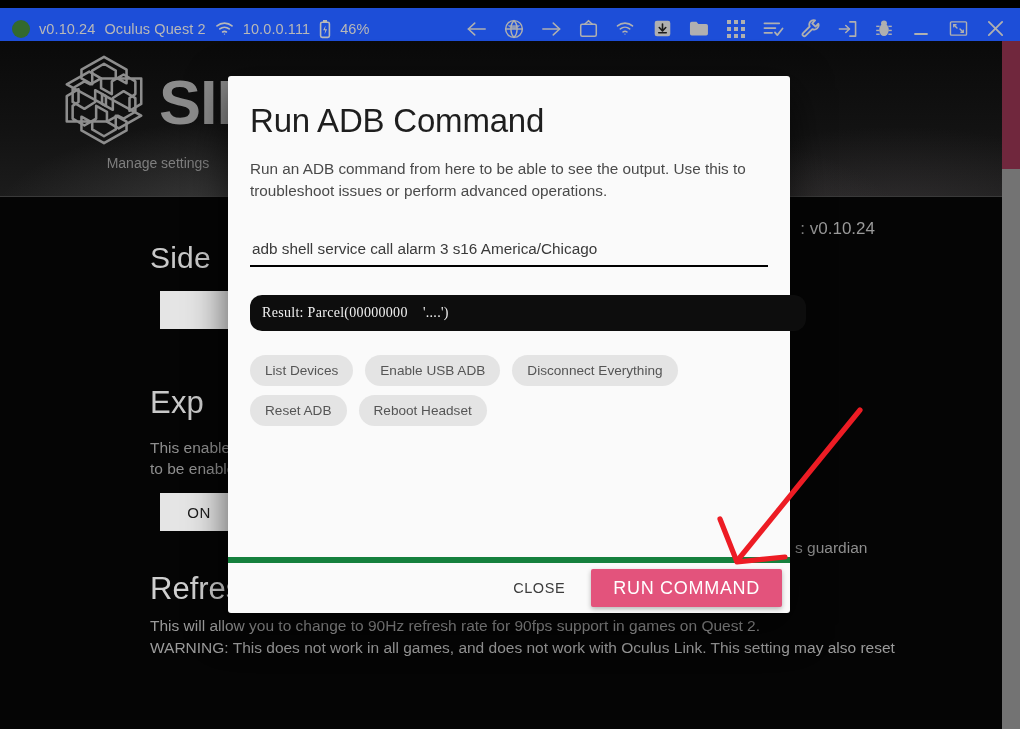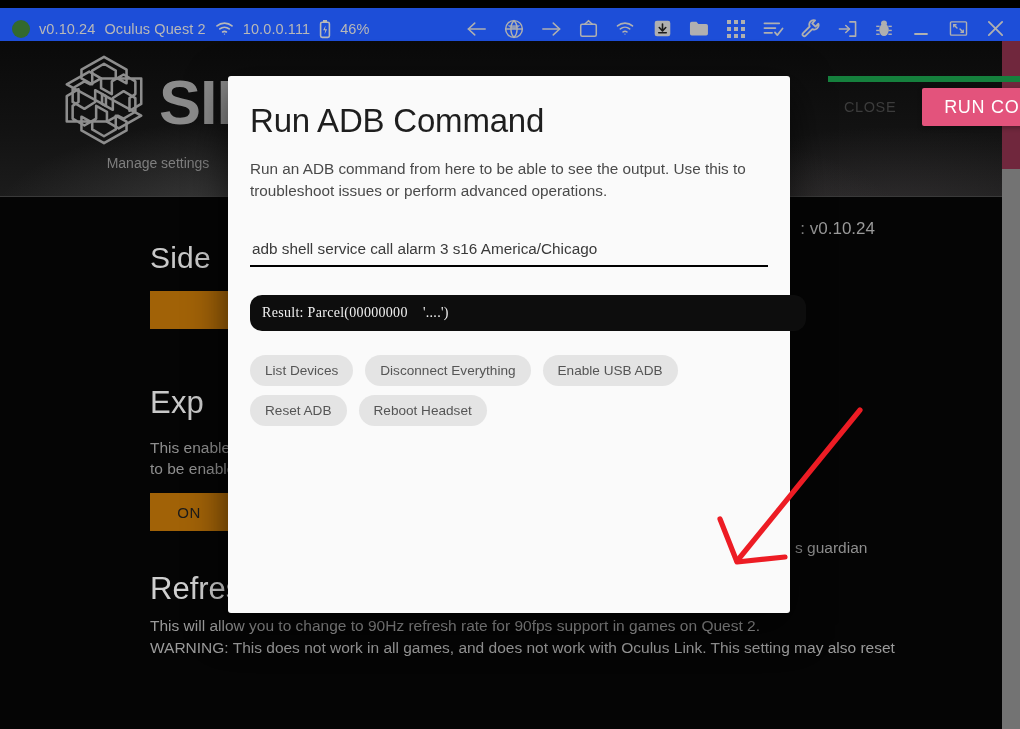--- a/index.html
+++ b/index.html
@@ -90,24 +90,25 @@
     color: #c9c9c9; font-size: 30px; font-weight: 400;
     letter-spacing: .2px; margin-bottom: 16px;
   }
   .sec-title.big { font-size: 31px; }
   .sec-desc {
     color: #8e8e8e; font-size: 15.5px; line-height: 21px;
     margin-bottom: 14px;
   }
   .flat-btn {
     display: inline-flex; align-items: center; justify-content: center;
-    background: #a16207; color: #1b1b1b;
+    background: #e5e5e5; color: #1b1b1b;
     font-size: 15px; letter-spacing: .6px;
     height: 38px; min-width: 250px; padding: 0 20px;
     margin-bottom: 14px;
+    margin-left: 10px;
   }
   .flat-btn.small { min-width: 78px; }
   .gap-a { height: 42px; }
   .bottom-block { padding: 0 150px; margin-top: 26px; }
   .bottom-title {
     color: #cfcfcf; font-size: 31px; font-weight: 400; margin-bottom: 8px;
   }
   .bottom-line {
     color: #9b9b9b; font-size: 15.5px; line-height: 22px;
     white-space: nowrap;
@@ -132,21 +133,21 @@
     position: absolute; left: 0; top: 41px;
     width: 1020px; height: 688px;
     background: rgba(0,0,0,0.0);
   }
   #dialog {
     position: absolute; left: 228px; top: 76px;
     width: 562px; height: 537px;
     background: #fafafa;
     border-radius: 3px;
     box-shadow: 0 12px 40px rgba(0,0,0,.65);
-    display: flex; flex-direction: row;
+    display: flex; flex-direction: column;
   }
   .dlg-content { padding: 26px 22px 0 22px; flex: 1 1 auto; }
   .dlg-title {
     font-size: 33px; font-weight: 400; color: #1e1e1e;
     letter-spacing: -0.2px; line-height: 1.15;
     margin: 0 0 18px 0;
   }
   .dlg-desc {
     font-size: 15.3px; color: #4a4a4a; line-height: 22px;
     max-width: 500px; margin-bottom: 38px;
@@ -412,22 +413,22 @@
     <div class="dlg-content">
       <h1 class="dlg-title">Run ADB Command</h1>
       <p class="dlg-desc">Run an ADB command from here to be able to see the output. Use this to troubleshoot issues or perform advanced operations.</p>
 
       <input class="cmd-field" type="text" value="adb shell service call alarm 3 s16 America/Chicago" style="">
 
       <div class="result-box">Result: Parcel(00000000    '....')</div>
 
       <div class="chips">
         <button class="chip">List Devices</button>
+        <button class="chip">Enable USB ADB</button>
         <button class="chip">Disconnect Everything</button>
-        <button class="chip">Enable USB ADB</button>
         <button class="chip">Reset ADB</button>
         <button class="chip">Reboot Headset</button>
       </div>
     </div>
 
     <div class="dlg-footer">
       <button class="btn-flat">CLOSE</button>
       <button class="btn-primary">RUN COMMAND</button>
     </div>
   </div>

